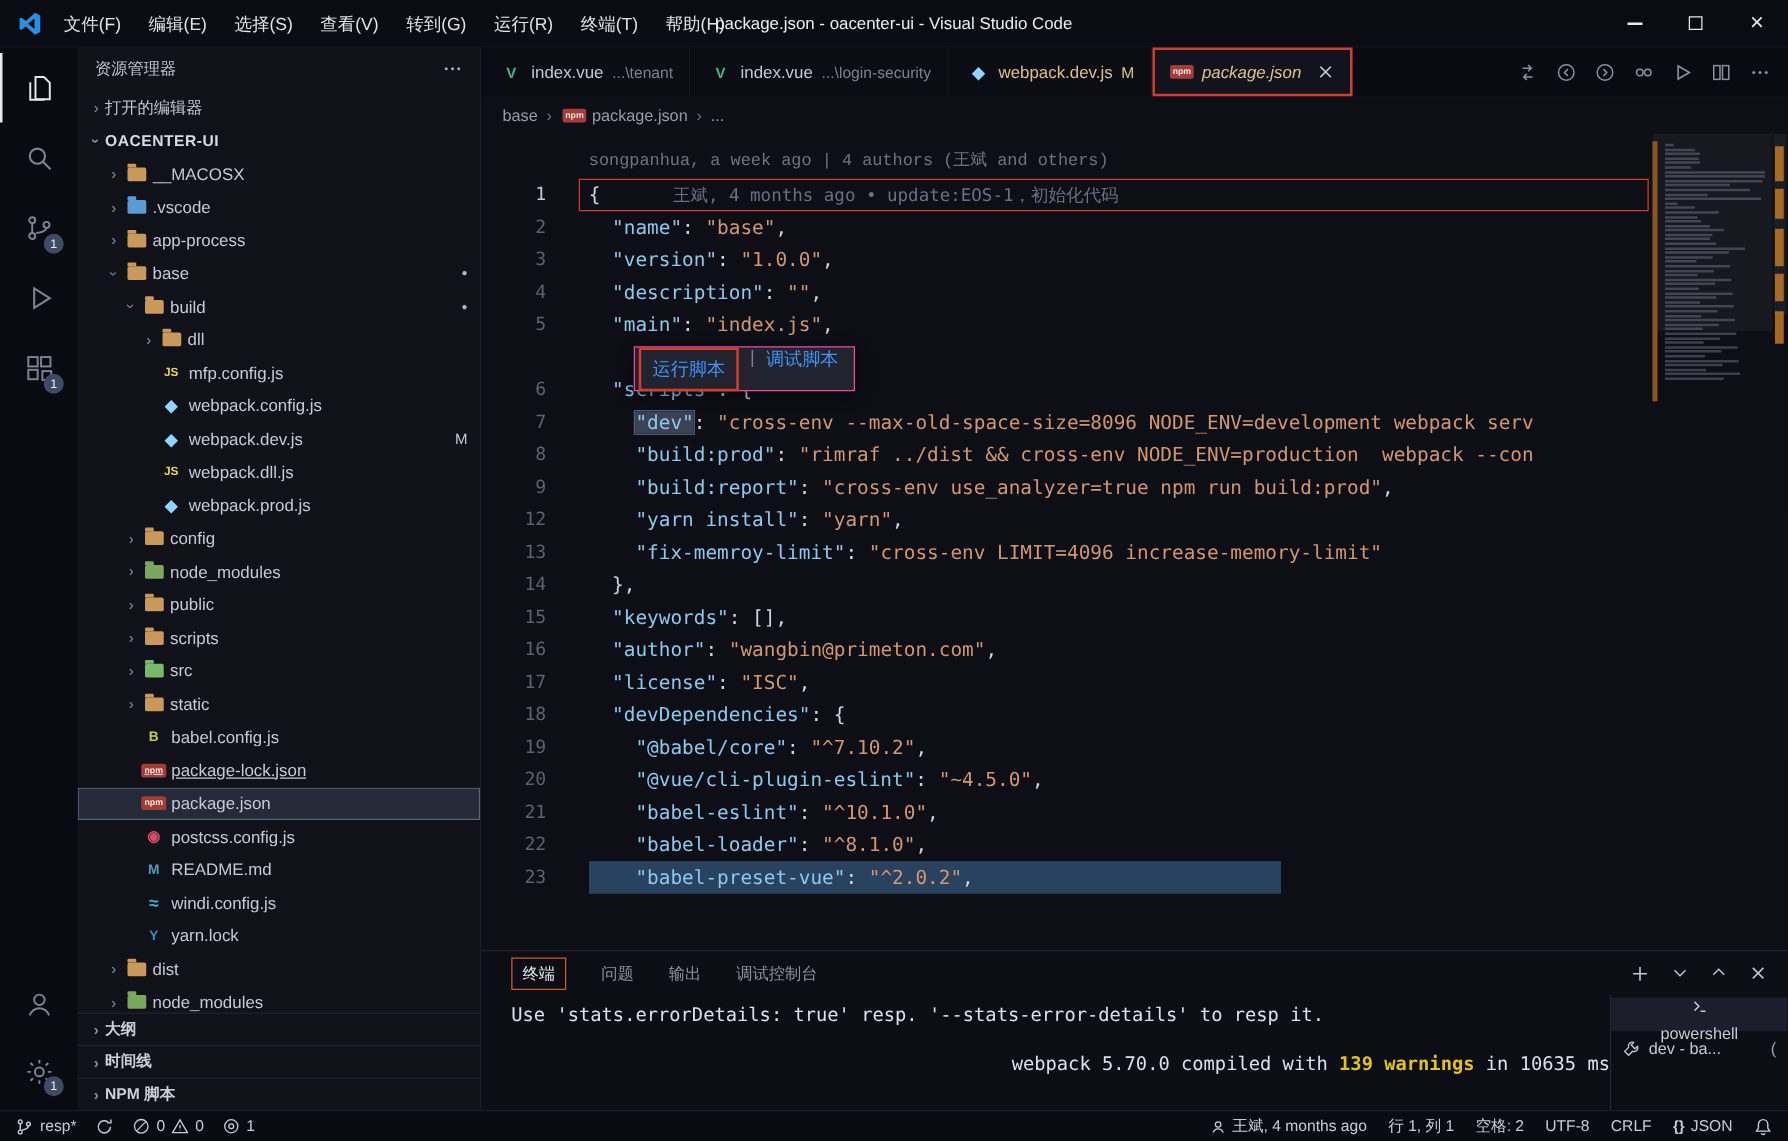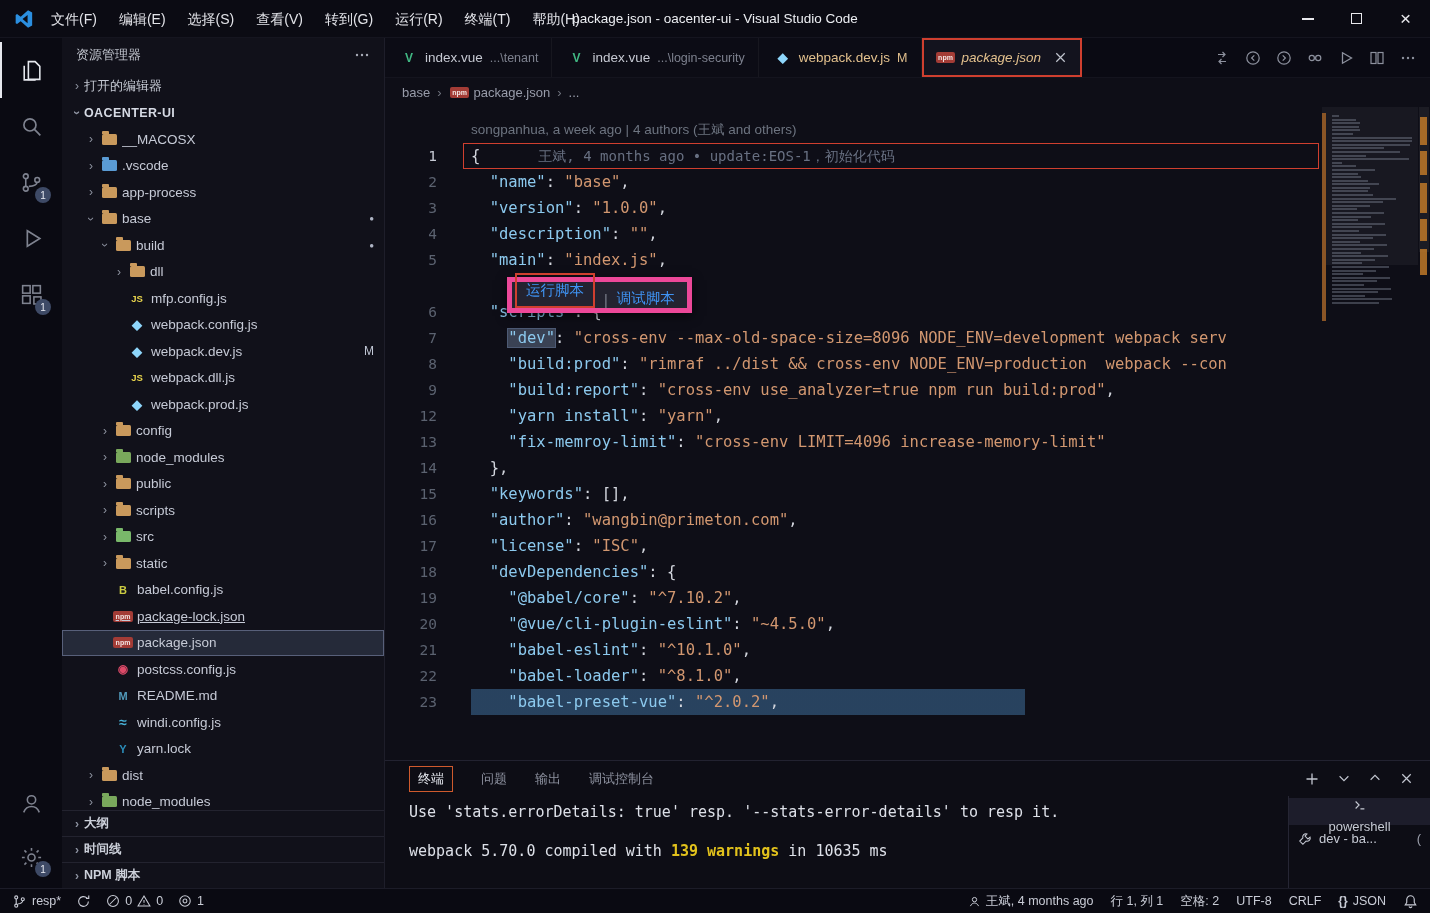--- a/index.html
+++ b/index.html
@@ -69,31 +69,31 @@
   .breadcrumbs { height:29px; display:flex; align-items:center; gap:7px; padding:0 17px; font-size:13px; color:#989caa; flex:none; }
   .bc-sep { color:#70747f; }
   .bc-item { display:flex; align-items:center; gap:5px; }
 
   
   .editor-wrap { flex:1; display:flex; min-height:0; position:relative; }
   .code-area { flex:1; padding-top:10px; font-family:"DejaVu Sans Mono","Liberation Mono",monospace; font-size:15.5px; overflow:hidden; min-width:0; }
   .row { height:26px; line-height:26px; display:flex; white-space:pre; position:relative; }
   .gutter { width:52px; text-align:right; color:#5b6270; flex:none; font-size:14.5px; }
   .content { padding-left:34px; flex:1; overflow:hidden; }
-  .blametext { color:#6d7480; font-size:13.5px; font-family:Liberation Sans, sans-serif; }
+  .blametext { color:#6d7480; font-size:13.5px; font-family:Liberation Mono, monospace; }
   .row.annotated .gutter { color:#c6cad4; }
   .row.annotated::after { content:""; position:absolute; left:78px; right:3px; top:0; bottom:0; border:1px solid var(--annot); pointer-events:none; }
   .row.match { background:linear-gradient(90deg,transparent 86px,rgba(66,118,166,.5) 86px,rgba(66,118,166,.5) 640px,transparent 640px); }
   .tok-p { color:#d2d5dd; } .tok-k { color:var(--key); } .tok-s { color:var(--str); }
   .tok-kh { color:var(--key); background:#3a4254; box-shadow:0 0 0 1px #4d5a74; }
   .inline-blame { color:#687082; margin-left:58px; font-size:14px; font-family:"DejaVu Sans Mono","Liberation Sans",monospace; }
   .lens-row { height:26px; display:flex; align-items:center; color:#8a909c; font-size:12.5px; font-family:"Liberation Sans",sans-serif; }
   .lens-inner { padding-left:120px; display:flex; gap:4px; align-items:center; }
 
-  .script-popup { position:absolute; left:122px; top:170px; height:36px; display:flex; align-items:flex-end; gap:9px; background:#232330; border:5px solid #ec4899; box-shadow:0 3px 10px rgba(0,0,0,.6); padding:0 12px; font-size:14.5px; z-index:5; }
+  .script-popup { position:absolute; left:122px; top:170px; height:36px; display:flex; align-items:flex-start; gap:9px; background:#232330; border:1px solid #ec4899; box-shadow:0 3px 10px rgba(0,0,0,.6); padding:0 12px; font-size:14.5px; z-index:5; }
   .pop-link { color:var(--link); cursor:pointer; text-decoration:none; }
   .pop-sep { color:#7c808c; }
   .run-box { border:2px solid var(--annot); padding:6px 9px; margin-left:-9px; display:flex; align-items:center; }
 
   
   .minimap { width:96px; flex:none; position:relative; }
   .mm-strip { position:absolute; left:0; top:6px; width:4px; height:208px; background:#8a5526; }
   .mm-slider { position:absolute; left:0; right:0; top:0; height:158px; background:rgba(255,255,255,.045); }
   .mm-bars { position:absolute; left:10px; top:8px; width:80px; }
   .mm-bar { height:2px; margin-bottom:1.6px; background:rgba(150,158,175,.35); }
@@ -105,21 +105,21 @@
   .panel { height:128px; border-top:1px solid #222230; display:flex; flex-direction:column; flex:none; background:#0d0d15; }
   .panel-top { height:35px; display:flex; align-items:center; padding:0 16px 0 24px; flex:none; }
   .panel-tabs { display:flex; gap:28px; font-size:13px; color:#8d919f; align-items:center; }
   .panel-tab.active { color:#e4e7ee;text-align:center; }
   .panel-tab.annotated { border:1.5px solid #cf5a2d; padding:3px 8px; }
   .panel-actions { margin-left:auto; display:flex; gap:17px; color:#c2c6d0; }
   .panel-actions .ic { display:flex; }
   .panel-body { flex:1; display:flex; min-height:0; }
   .term-content { flex:1; padding:3px 0 0 24px; font-family:"DejaVu Sans Mono","Liberation Mono",monospace; font-size:15px; color:#dde0e8; overflow:hidden; }
   .term-line { line-height:26px; white-space:pre; }
-  .term-line + .term-line { margin-top:13px; }
+  .term-line + .term-line { margin-top:13px;text-align:right; }
   .tseg-warn { color:var(--warnc); font-weight:700; }
   .term-list { width:142px; border-left:1px solid #262634; padding-top:2px; font-size:13px; color:#c6cad4; flex:none; }
   .term-item { height:27px; display:flex; align-items:center; gap:7px; padding:0 9px; }
   .term-item.selected { background:#1d1d2b;flex-direction:column; }
   .term-spin { margin-left:auto; color:#9da1ad; }
 
   
   .statusbar { height:25px; background:#0a0a12; border-top:1px solid #1c1c28; display:flex; align-items:center; padding:0 12px; font-size:12.5px; color:#c9ccd6; flex:none; }
   .sb-left { display:flex; gap:15px; align-items:center; }
   .sb-right { margin-left:auto; display:flex; gap:17px; align-items:center; }

